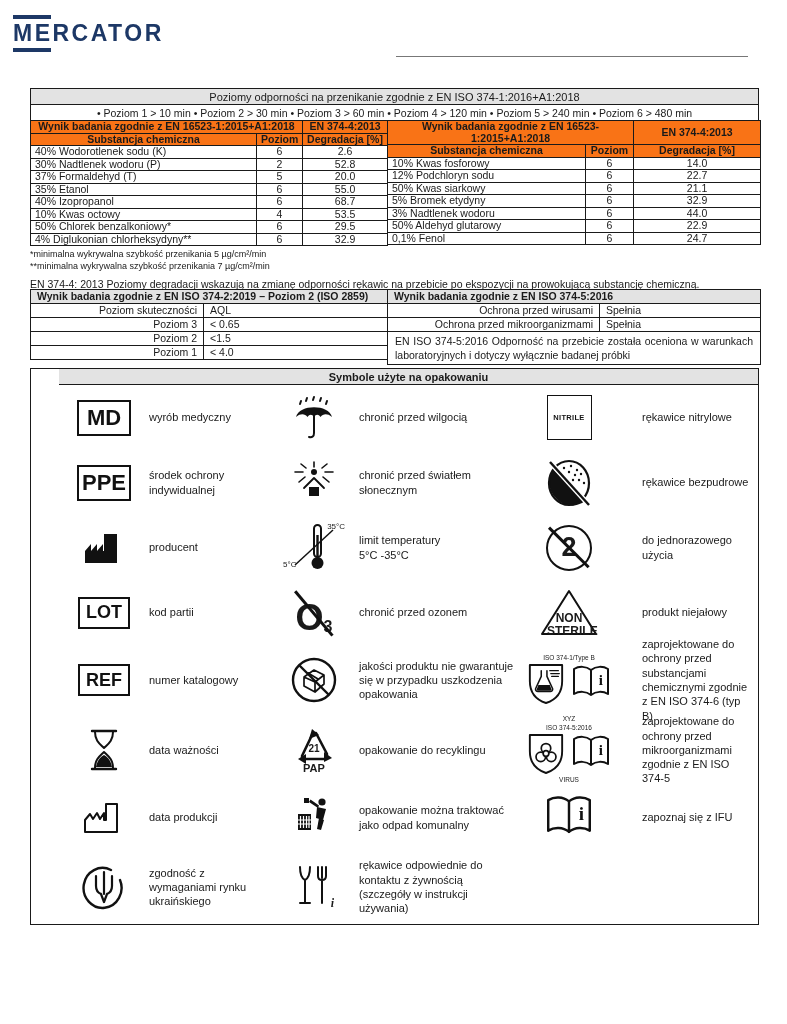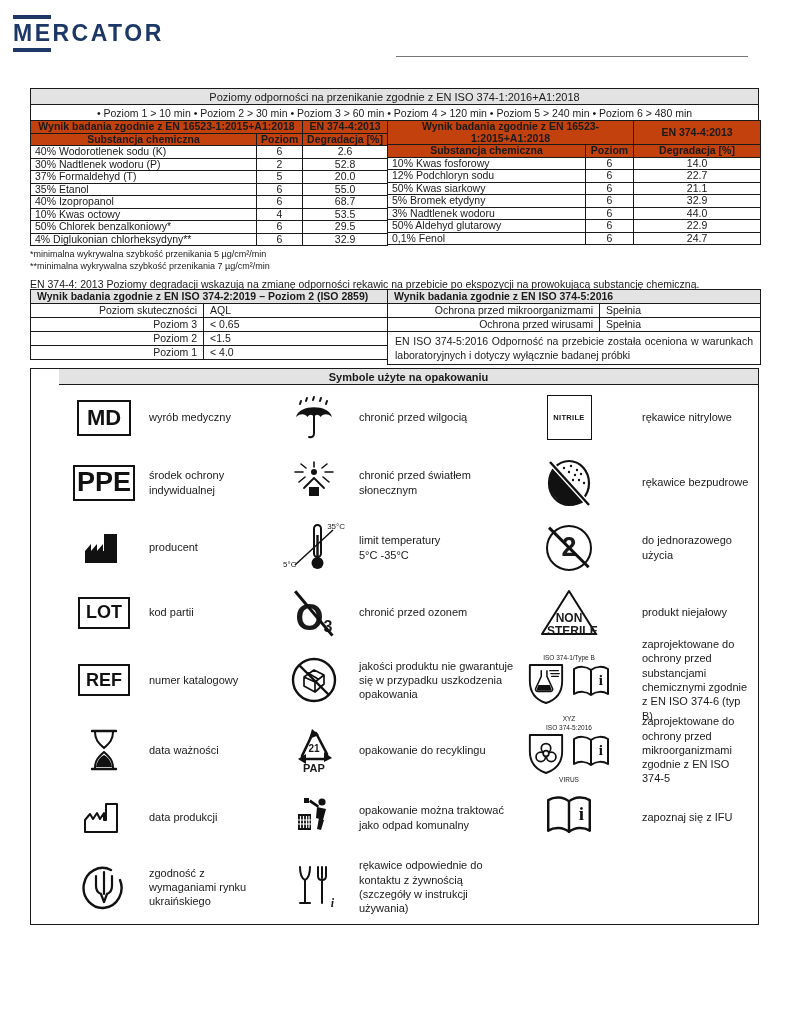--- a/index.html
+++ b/index.html
@@ -13,21 +13,21 @@
   .sig-line { position:absolute; left:396px; top:56px; width:352px; border-bottom:1.5px solid #777; }
 
   
   .block1 { position:absolute; left:30px; top:88px; width:729px; }
   .bar { border:1px solid #1a1a1a; text-align:center; font-size:11px; padding:1.5px 0; }
   .bar.gray { background:#e3e3e3; font-weight:normal; }
   .bar.bullets { border-top:none; font-size:10.5px; }
   .twocol { display:flex; align-items:flex-start; }
   table.chem { border-collapse:collapse; margin-top:-1px; table-layout:fixed; }
   table.chem td { border:1px solid #1a1a1a; font-size:10.5px; height:12.5px; padding:0 4px; line-height:1.1; }
-  table.chem td.hd { font-weight:bold; text-align:center; background:#c2410c; font-size:10.5px; }
+  table.chem td.hd { font-weight:bold; text-align:center; background:#f97316; font-size:10.5px; }
   table.chem td.c { text-align:center; padding:0 2px; }
   .t-right { margin-left:-1px; }
   .footnotes { font-size:9px; margin-top:3px; line-height:1.3; }
   .en374note { font-size:10.5px; margin-top:5px; }
 
   
   .block2 { position:absolute; left:30px; top:289px; width:729px; display:flex; align-items:flex-start; }
   table.res { border-collapse:collapse; table-layout:fixed; }
   table.res td { border:1px solid #1a1a1a; font-size:10.5px; height:14px; padding:0 6px; line-height:1.15; }
   table.res td.hd { font-weight:bold; text-align:left; background:#e3e3e3; font-size:10.5px;margin-top:43px; }
@@ -45,21 +45,21 @@
   .ic2 { width:90px; display:flex; justify-content:center; align-items:center; }
   .tx2 { width:155px; }
   .ic3 { width:110px; display:flex; justify-content:center; align-items:center; }
   .ic3.col { flex-direction:column; }
   .tx3 { flex:1; padding-left:18px; padding-right:6px; }
   .tx { font-size:11px; line-height:1.3; white-space:pre-line; }
 
   
   .boxicon { border:2.5px solid #111; font-weight:bold; color:#111; display:flex; align-items:center; justify-content:center; background:#fff; }
   .md  { width:54px; height:36px; font-size:22px; }
-  .ppe { width:62px; height:36px; font-size:27px; }
+  .ppe { width:54px; height:36px; font-size:22px; }
   .lot { width:52px; height:32px; font-size:18px; }
   .ref { width:52px; height:32px; font-size:18px; }
   .nitrile { width:45px; height:45px; border-width:1.5px; font-size:7.5px; letter-spacing:.3px; }
   svg .st { stroke:#111; fill:none; stroke-width:2; stroke-linecap:round; stroke-linejoin:round; }
   svg .fl { fill:#111; stroke:none; }
   .rel { position:relative; }
   .noreuse { width:46px; height:46px; position:relative; }
   .noreuse .circ { width:46px; height:46px; border:2.5px solid #111; border-radius:50%; display:flex; align-items:center; justify-content:center; font-size:27px; font-weight:600; }
   .slash { position:absolute; height:2.5px; background:#111; }
   .noreuse .slash { width:56px; left:-5px; top:21px; transform:rotate(45deg); }
@@ -248,25 +248,25 @@
     <table class="res" style="width:373px; margin-left:-1px">
       <colgroup>
           <col style="width:212px">
           <col style="width:161px">
         </colgroup>
       <tbody>
           <tr>
             <td class="hd" colspan="2">Wynik badania zgodnie z  EN ISO 374-5:2016</td>
           </tr>
       <tr>
+            <td class="rlab">Ochrona przed wirusami</td>
+            <td>Spełnia</td>
+          </tr>
+      <tr>
             <td class="rlab">Ochrona przed mikroorganizmami</td>
-            <td>Spełnia</td>
-          </tr>
-      <tr>
-            <td class="rlab">Ochrona przed wirusami</td>
             <td>Spełnia</td>
           </tr>
       <tr>
             <td class="note" colspan="2">EN ISO 374-5:2016 Odporność na przebicie została oceniona w warunkach laboratoryjnych i dotyczy wyłącznie badanej próbki</td>
           </tr>
     </tbody>
       </table>
   </div>
 
   <div class="symwrap">

